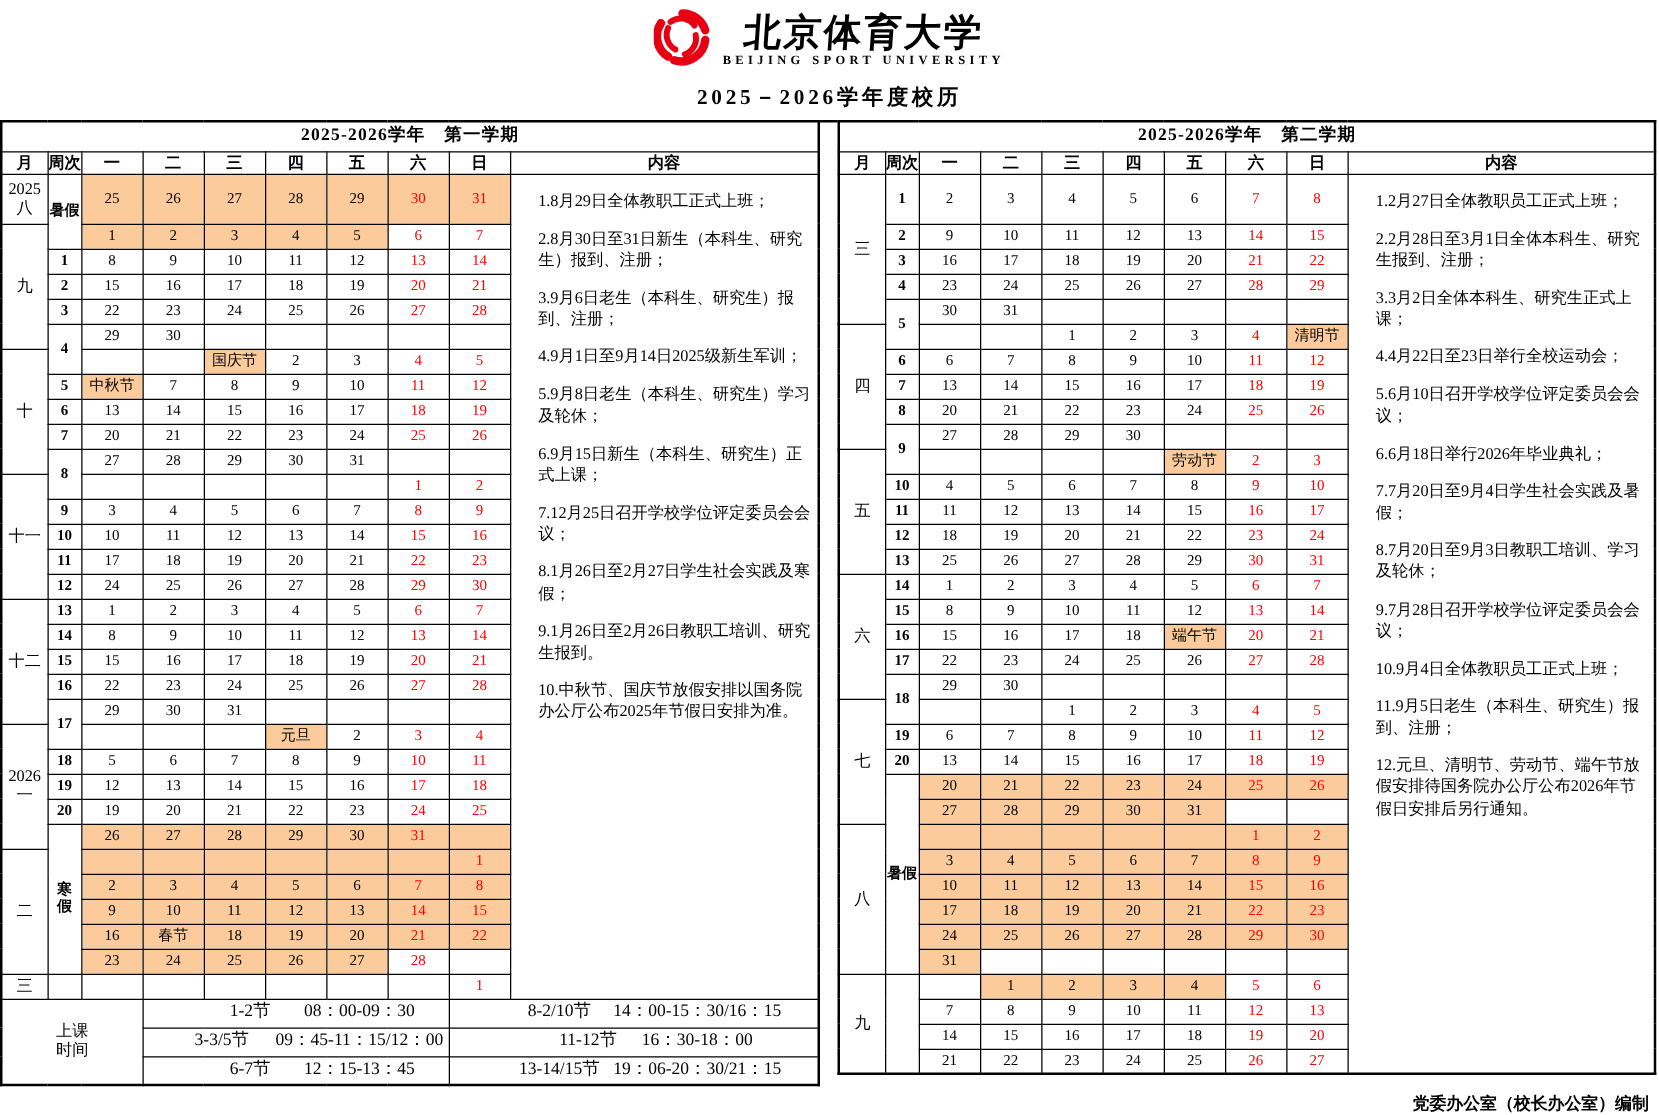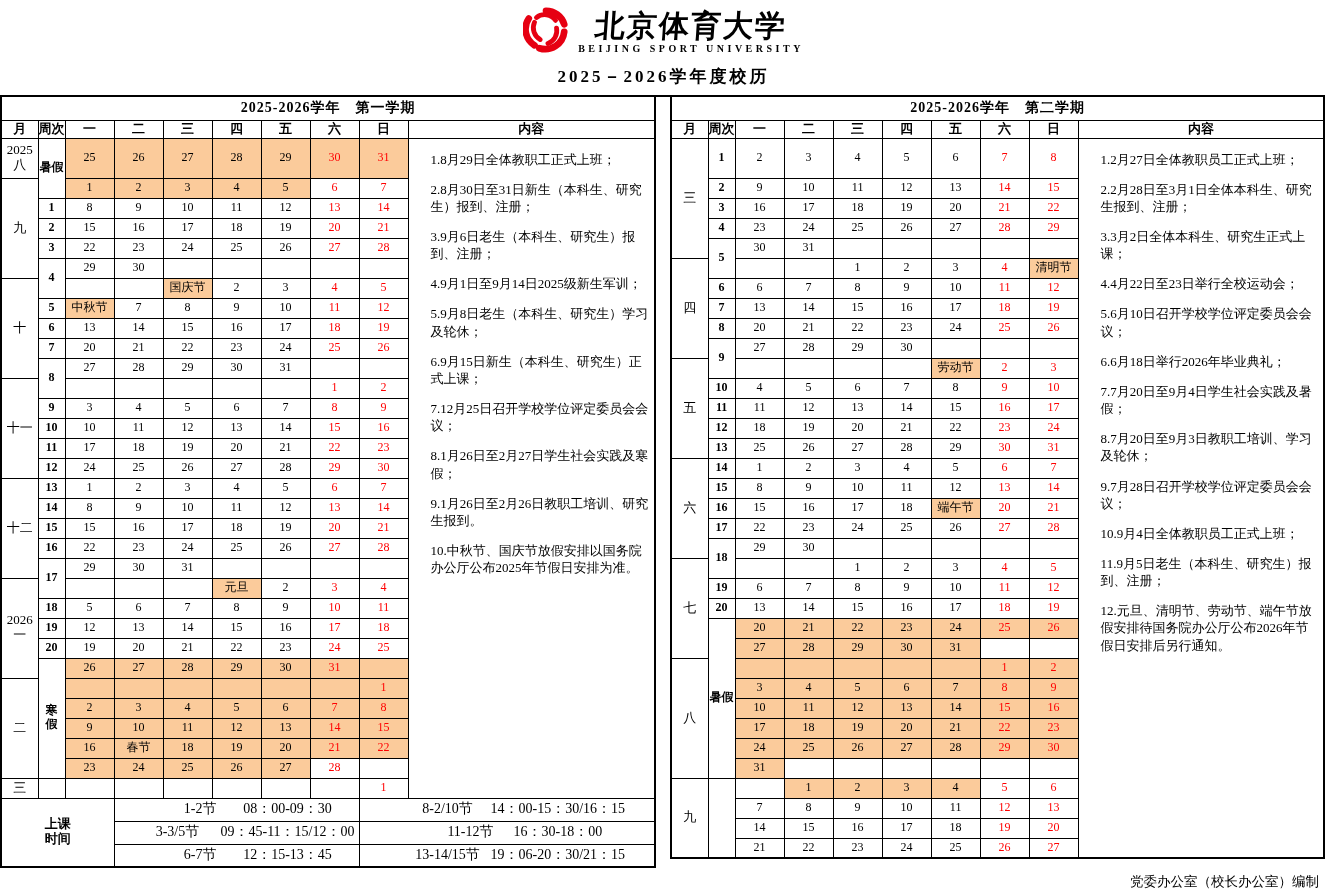--- a/index.html
+++ b/index.html
@@ -26,25 +26,25 @@
   tr.r-ct{height:23px;}
   td.ttl{font-weight:bold;font-size:14px;letter-spacing:1px;}
   td.hdr{font-weight:bold;font-size:13px;}
   td.month{font-weight:normal;font-size:13px;white-space:pre-line;vertical-align:middle;}
   td.week{font-weight:bold;font-size:12px;white-space:pre-line;vertical-align:middle;}
   td.day{font-size:12px;}
   td.day.hl{background:var(--hl,#fbcb9b);}
   td.day.red{color:#ff0000;}
   td.notes{text-align:left;vertical-align:top;padding:12px 5px 0 22px;font-size:13px;}
   .note-item{margin-bottom:13px;line-height:1.32;}
-  td.ct-label{font-weight:bold;font-size:13px;white-space:pre-line;vertical-align:middle;}
+  td.ct-label{font-weight:normal;font-size:13px;white-space:pre-line;vertical-align:middle;}
   td.ct-cell{text-align:center;padding-left:16px;font-size:14px;}
   .ct-sess{display:inline-block;min-width:86px;}
 
-  .footer{width:1327px;text-align:right;font-weight:normal;font-size:13.5px;padding:5px 8px 0 0;box-sizing:border-box;}
+  .footer{width:1327px;text-align:right;font-weight:bold;font-size:13.5px;padding:5px 8px 0 0;box-sizing:border-box;}
 </style>
 </head>
 <body>
 
 <div class="page">
 
   <div class="page-header">
     <div class="logo-row">
       <span class="logo">
         <svg width="46" height="46" viewBox="0 0 48 48" aria-hidden="true">

